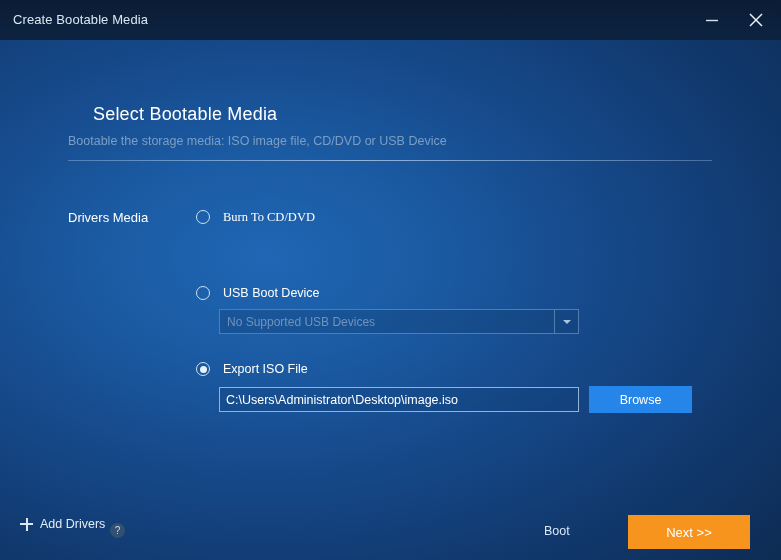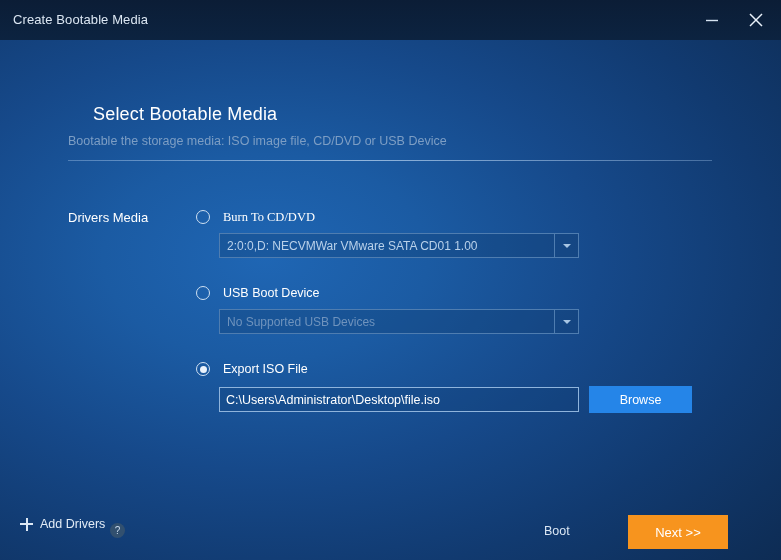--- a/index.html
+++ b/index.html
@@ -263,21 +263,21 @@
     top: 524px;
     font-size: 12.5px;
     color: #dbe7f4;
     white-space: nowrap;
     cursor: default;
   }
   #next-button {
     position: absolute;
     left: 628px;
     top: 515px;
-    width: 100px;
+    width: 122px;
     height: 34px;
     background: #f7941e;
     color: #ffffff;
     font-size: 13px;
     display: flex;
     align-items: center;
     justify-content: center;
     cursor: default;
   }
 </style>
@@ -306,40 +306,36 @@
   <div id="heading">Select Bootable Media</div>
   <div id="subheading">Bootable the storage media: ISO image file, CD/DVD or USB Device</div>
   <div id="divider"></div>
 
   <div id="form-label">Drivers Media</div>
 
   <div class="radio-row" id="radio-cd">
     <span class="radio-mark"></span>
     <span class="radio-text">Burn To CD/DVD</span>
   </div>
-  <div class="dropdown" id="dropdown-cd">
-    <span class="dropdown-value">2:0:0,D: NECVMWar VMware SATA CD01 1.00</span>
-    <span class="dropdown-arrow"></span>
-  </div>
 
   <div class="radio-row" id="radio-usb">
     <span class="radio-mark"></span>
     <span class="radio-text">USB Boot Device</span>
   </div>
   <div class="dropdown" id="dropdown-usb">
     <span class="dropdown-value muted">No Supported USB Devices</span>
     <span class="dropdown-arrow"></span>
   </div>
 
   <div class="radio-row" id="radio-iso">
     <span class="radio-mark checked"></span>
     <span class="radio-text">Export ISO File</span>
   </div>
   <div id="path-field">
-    <span id="path-value">C:\Users\Administrator\Desktop\file.iso</span>
+    <span id="path-value">C:\Users\Administrator\Desktop\image.iso</span>
   </div>
   <div id="browse-button">Browse</div>
 
   <div id="add-drivers">
     <span id="plus-icon"></span>
     <span id="add-drivers-label">Add Drivers</span>
   </div>
   <div id="help-icon">?</div>
 
   <div id="back-button">Boot</div>

